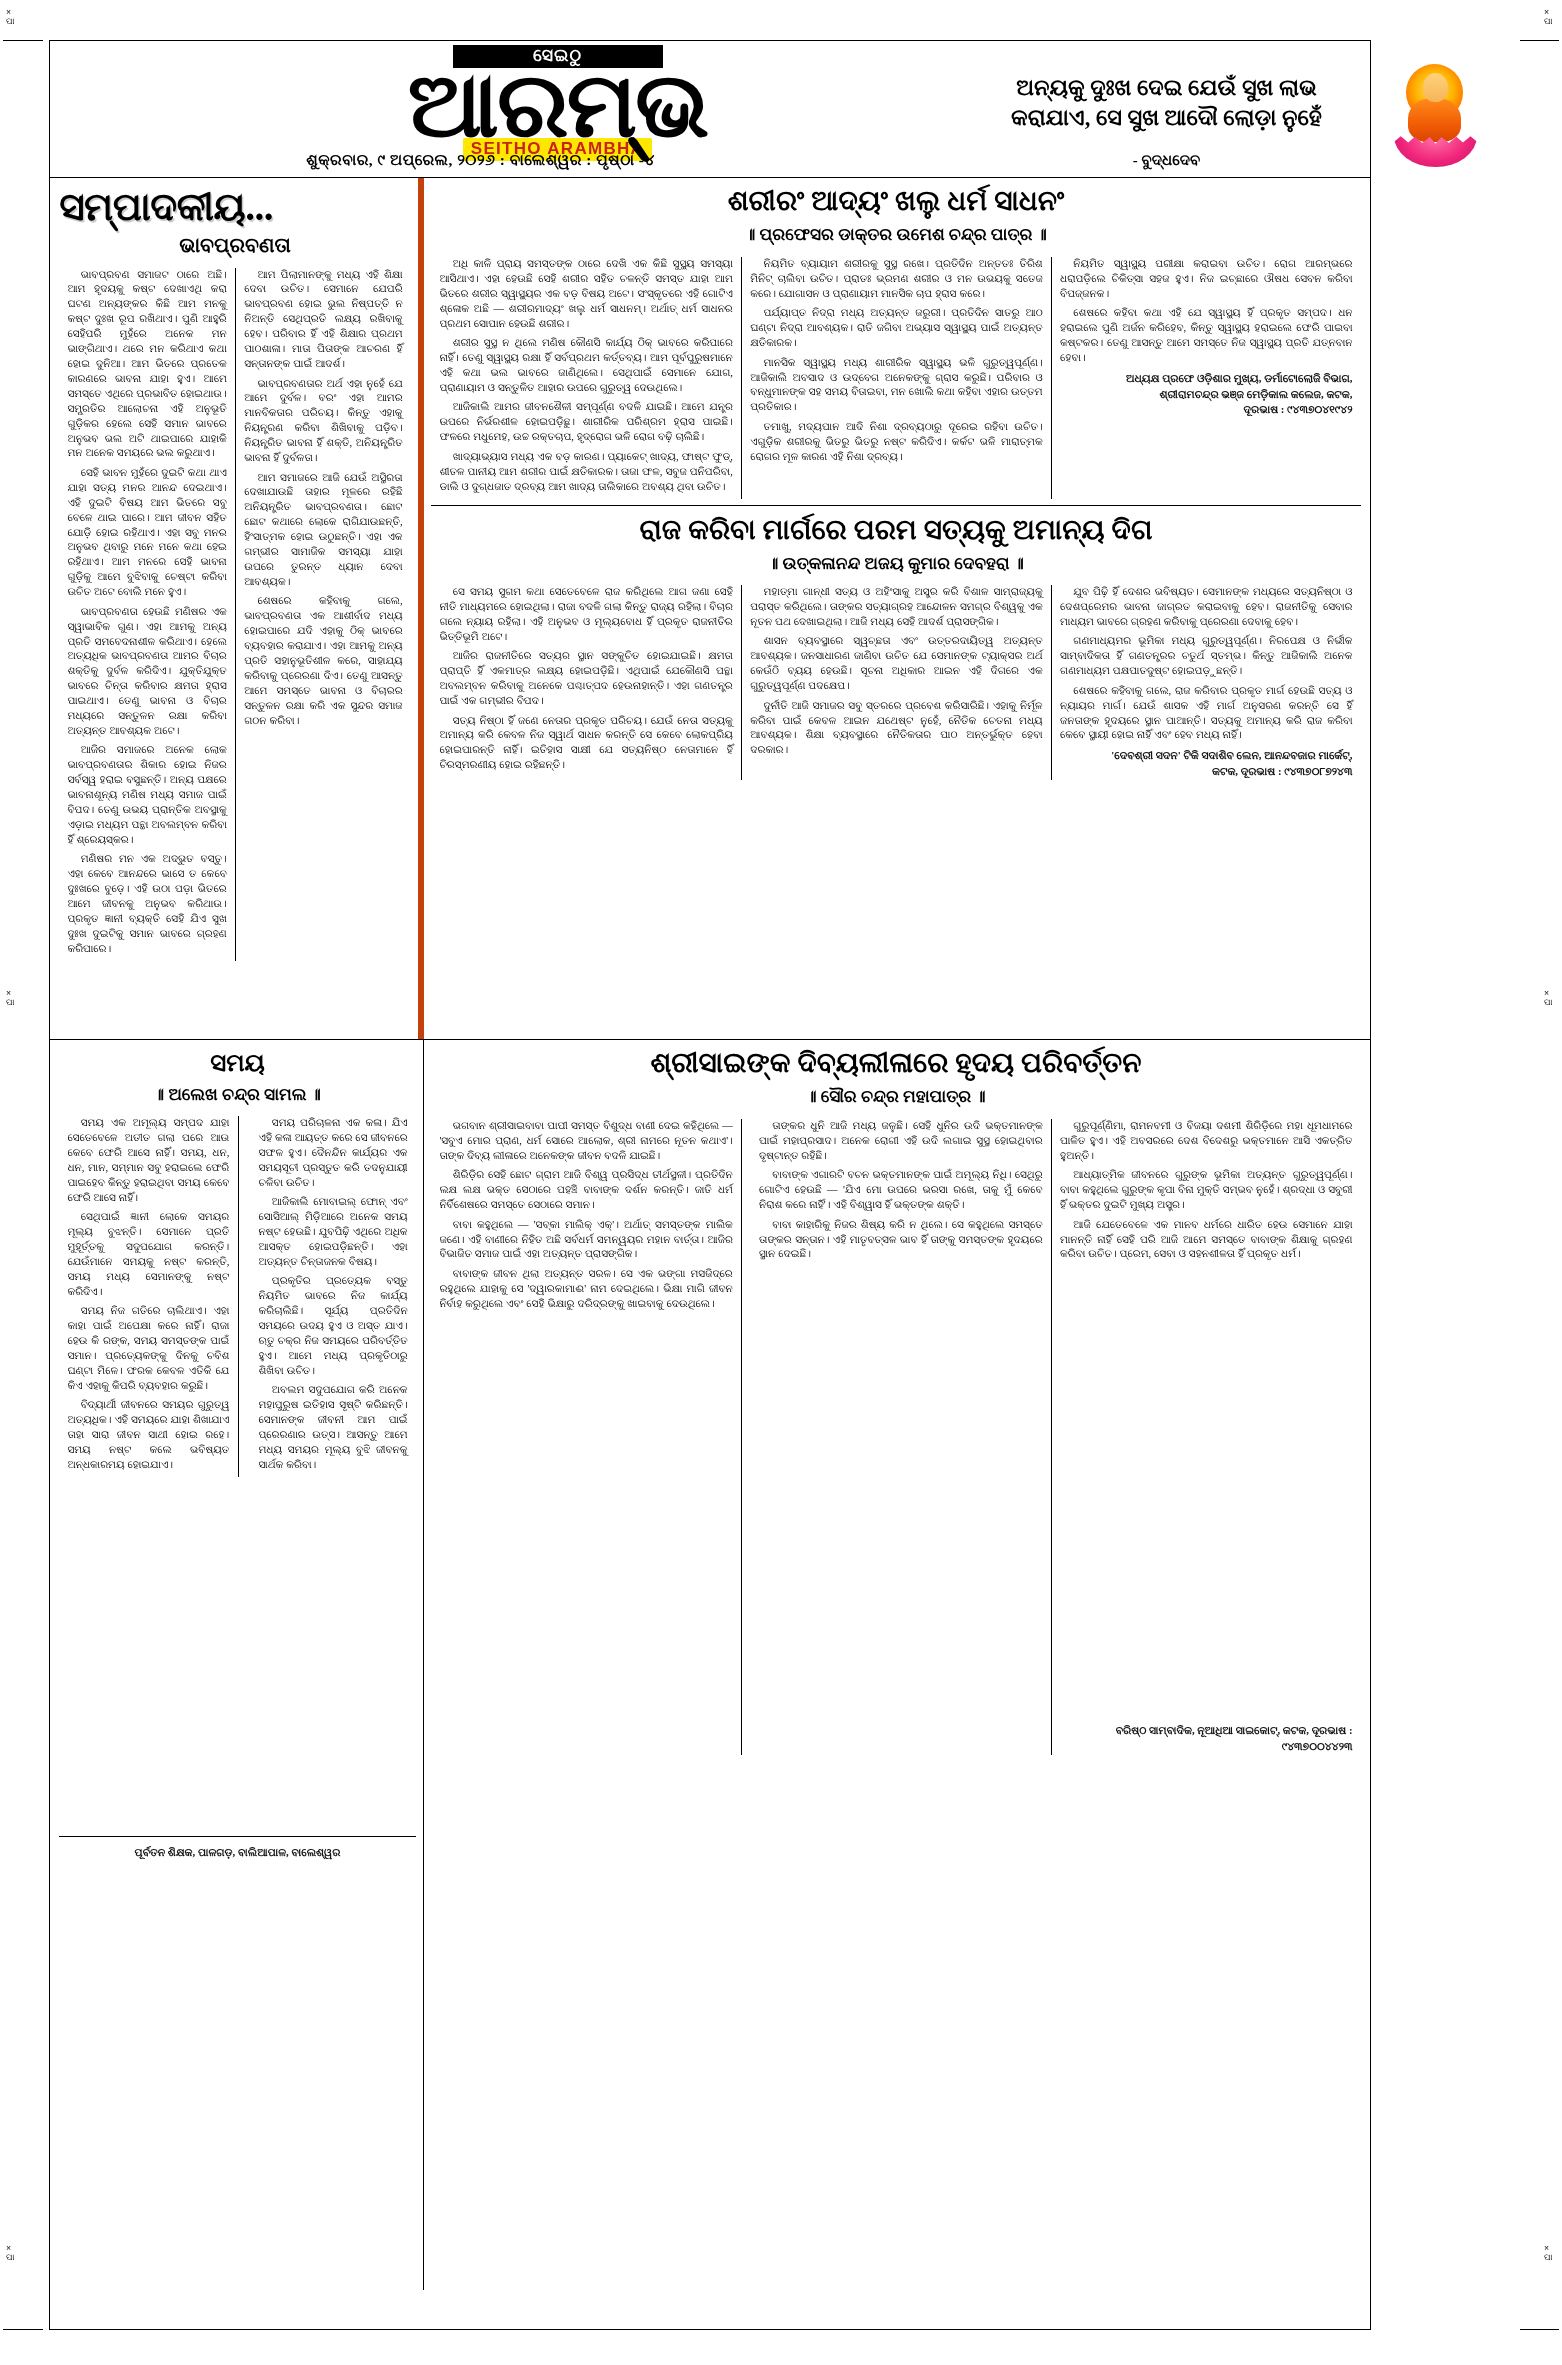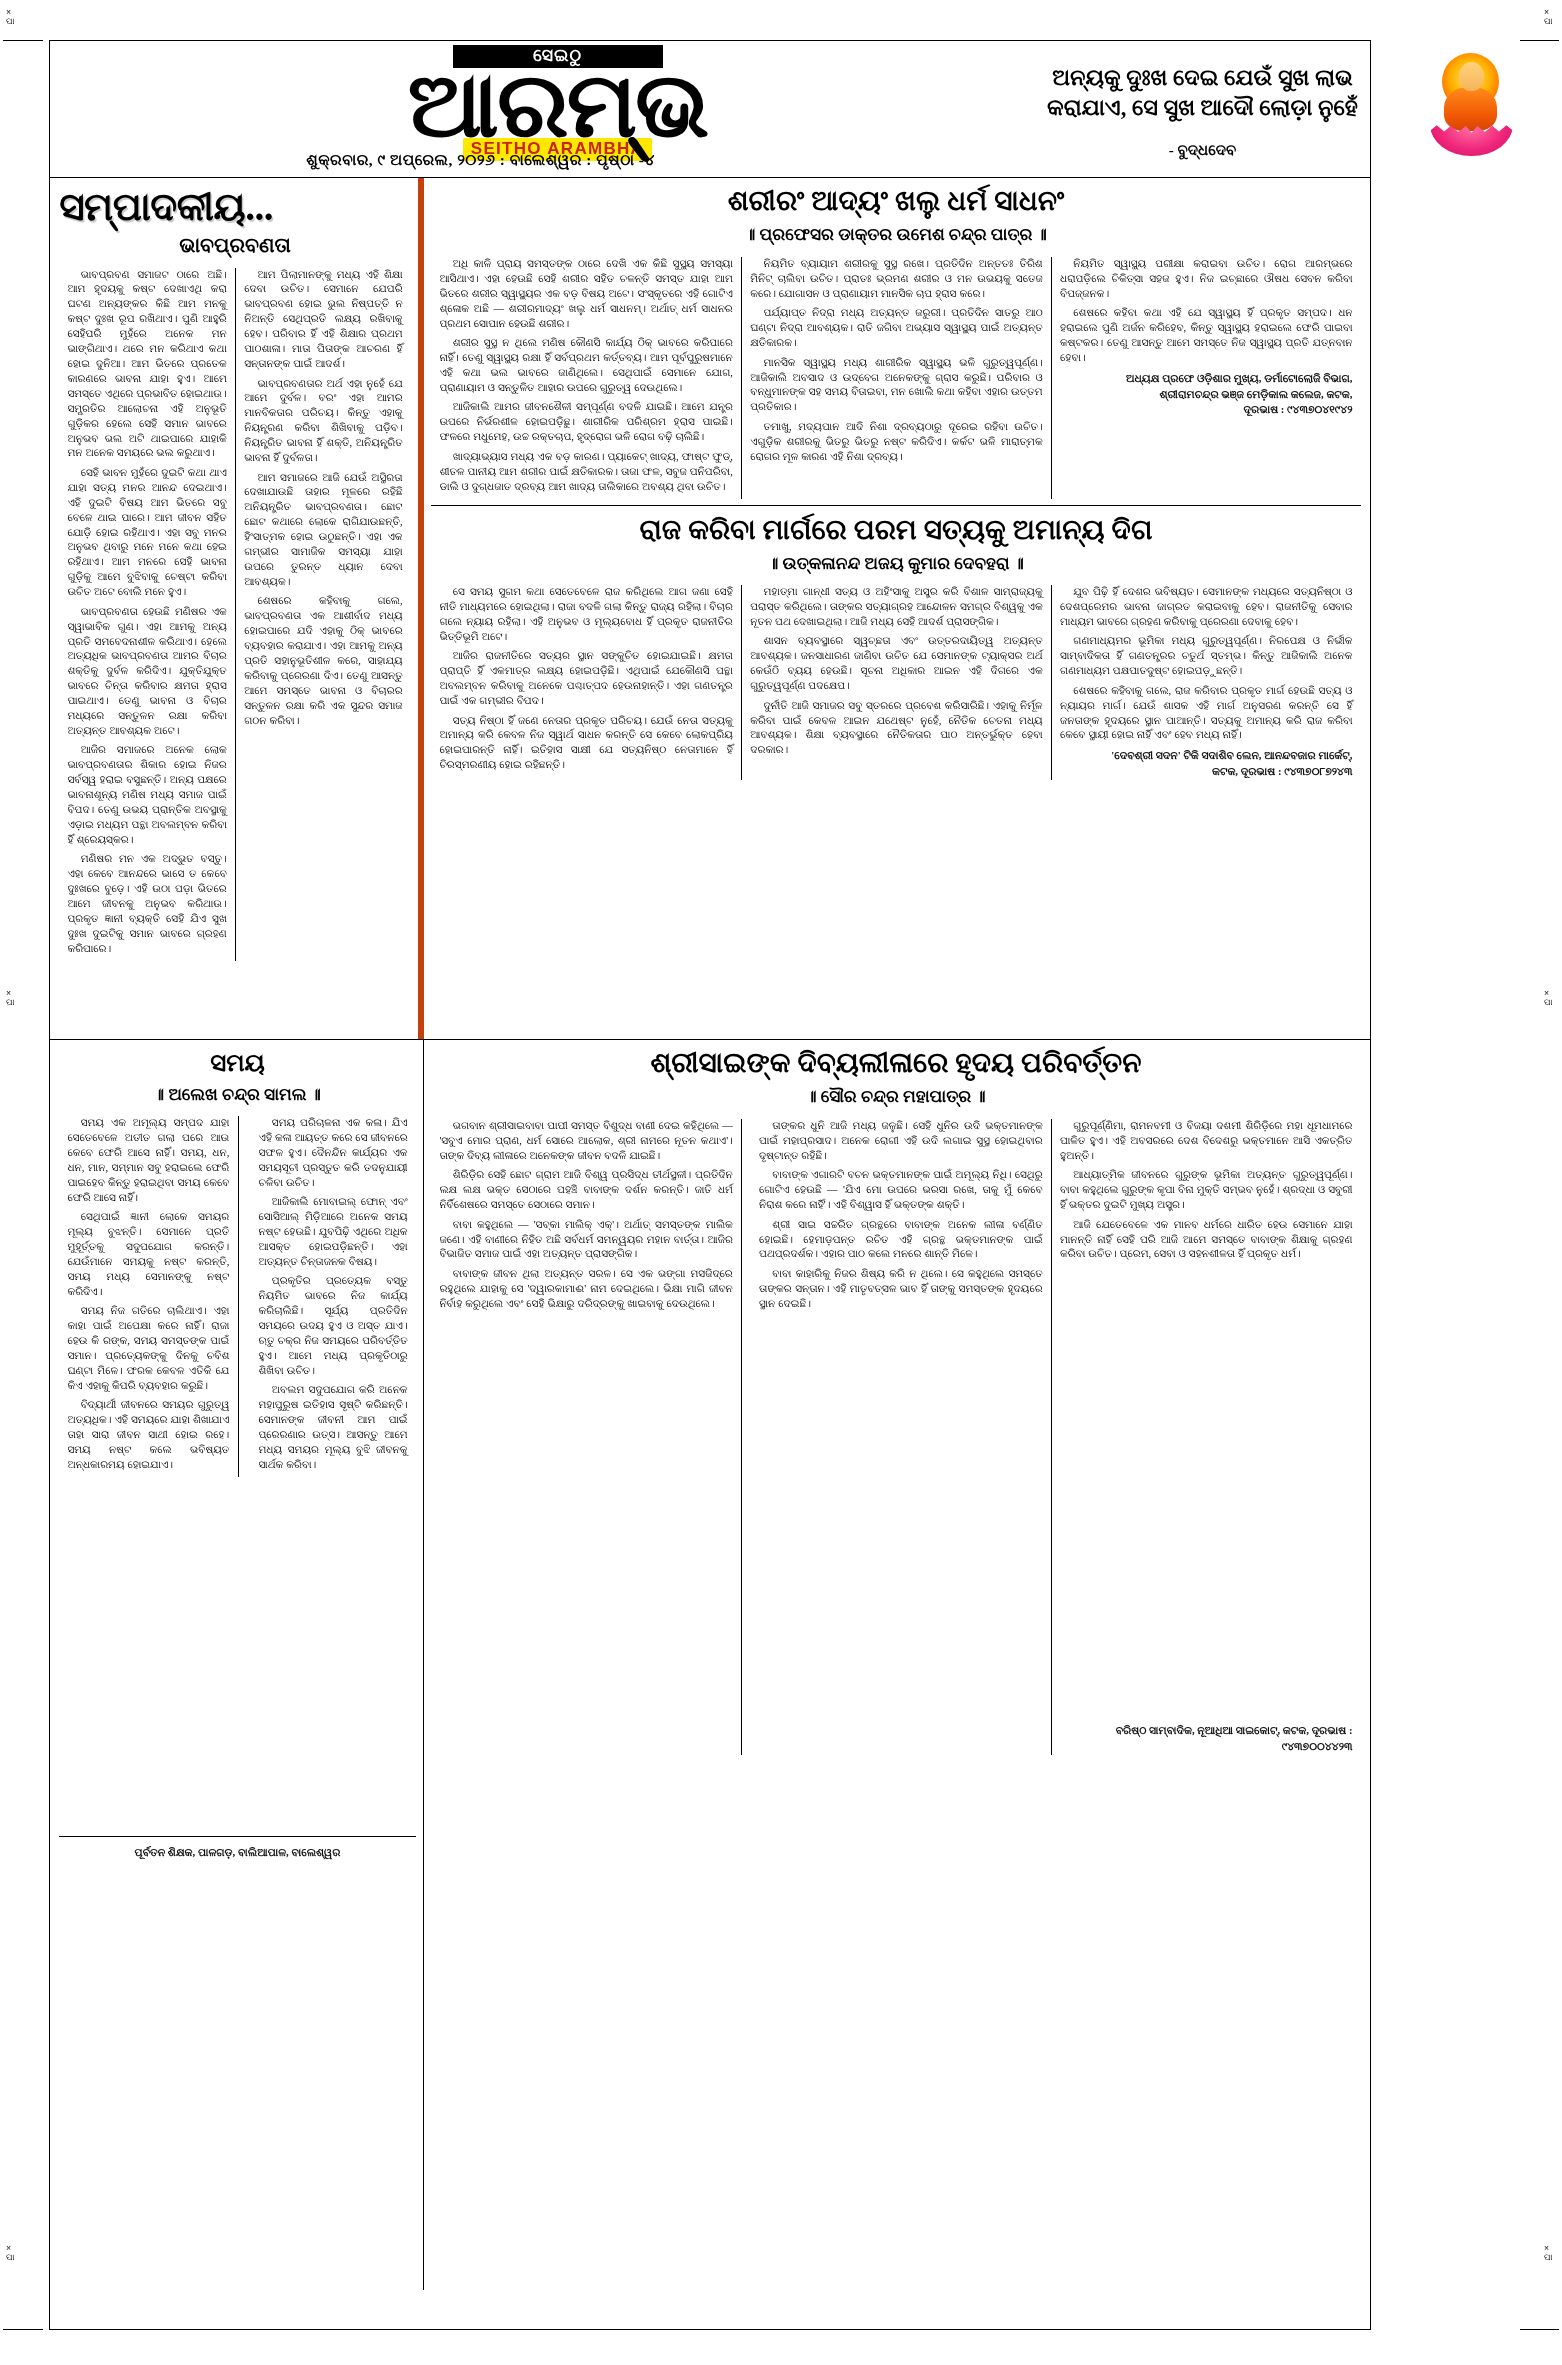--- a/index.html
+++ b/index.html
@@ -80,23 +80,23 @@
     font-family:"Liberation Serif", serif;
     font-weight:bold;
     font-size:15.4px;
     letter-spacing:0.5px;
     color:#000;
   }
 
   
   .quote-box {
     position:absolute;
-    left:932px; top:9.2px;
+    left:896px; top:9.2px;
     width:543px; height:121px;
-    display:flex; align-items:flex-start;
+    display:flex; align-items:flex-end;
   }
   .quote-text {
     flex:1;
     text-align:center;
     font-family:"Liberation Serif", serif;
     font-weight:bold;
     font-size:22.5px;
     line-height:1.33;
     color:#000;
     padding-top:13.3px;
@@ -348,21 +348,20 @@
         <div style="display:flex; margin-top:12.3px;">
           <div class="col" style="width:33.33%;">
             <p class="bt">ଭଗବାନ ଶ୍ରୀସାଇବାବା ପାପୀ ସମସ୍ତ ବିଶୁଦ୍ଧ ବାଣୀ ଦେଇ କହିଥିଲେ — 'ସବୁଏ ମୋର ପ୍ରାଣ, ଧର୍ମ ସୋରେ ଆଲୋକ, ଶ୍ରୀ ନାମରେ ନୂତନ କଥାଏ'। ତାଙ୍କ ଦିବ୍ୟ ଲୀଳାରେ ଅନେକଙ୍କ ଜୀବନ ବଦଳି ଯାଇଛି।</p>
             <p class="bt">ଶିରିଡ଼ିର ସେହି ଛୋଟ ଗ୍ରାମ ଆଜି ବିଶ୍ୱ ପ୍ରସିଦ୍ଧ ତୀର୍ଥସ୍ଥଳୀ। ପ୍ରତିଦିନ ଲକ୍ଷ ଲକ୍ଷ ଭକ୍ତ ସେଠାରେ ପହଞ୍ଚି ବାବାଙ୍କ ଦର୍ଶନ କରନ୍ତି। ଜାତି ଧର୍ମ ନିର୍ବିଶେଷରେ ସମସ୍ତେ ସେଠାରେ ସମାନ।</p>
             <p class="bt">ବାବା କହୁଥିଲେ — 'ସବ୍‌କା ମାଲିକ୍ ଏକ୍'। ଅର୍ଥାତ୍ ସମସ୍ତଙ୍କ ମାଲିକ ଜଣେ। ଏହି ବାଣୀରେ ନିହିତ ଅଛି ସର୍ବଧର୍ମ ସମନ୍ୱୟର ମହାନ ବାର୍ତ୍ତା। ଆଜିର ବିଭାଜିତ ସମାଜ ପାଇଁ ଏହା ଅତ୍ୟନ୍ତ ପ୍ରାସଙ୍ଗିକ।</p>
             <p class="bt">ବାବାଙ୍କ ଜୀବନ ଥିଲା ଅତ୍ୟନ୍ତ ସରଳ। ସେ ଏକ ଭଙ୍ଗା ମସଜିଦ୍‌ରେ ରହୁଥିଲେ ଯାହାକୁ ସେ 'ଦ୍ୱାରକାମାଈ' ନାମ ଦେଇଥିଲେ। ଭିକ୍ଷା ମାଗି ଜୀବନ ନିର୍ବାହ କରୁଥିଲେ ଏବଂ ସେହି ଭିକ୍ଷାରୁ ଦରିଦ୍ରଙ୍କୁ ଖାଇବାକୁ ଦେଉଥିଲେ।</p>
           </div>
           <div class="col" style="width:33.33%;padding-left:17px;">
             <p class="bt">ତାଙ୍କର ଧୁନି ଆଜି ମଧ୍ୟ ଜଳୁଛି। ସେହି ଧୁନିର ଉଦି ଭକ୍ତମାନଙ୍କ ପାଇଁ ମହାପ୍ରସାଦ। ଅନେକ ରୋଗୀ ଏହି ଉଦି ଲଗାଇ ସୁସ୍ଥ ହୋଇଥିବାର ଦୃଷ୍ଟାନ୍ତ ରହିଛି।</p>
             <p class="bt">ବାବାଙ୍କ ଏଗାରଟି ବଚନ ଭକ୍ତମାନଙ୍କ ପାଇଁ ଅମୂଲ୍ୟ ନିଧି। ସେଥିରୁ ଗୋଟିଏ ହେଉଛି — 'ଯିଏ ମୋ ଉପରେ ଭରସା ରଖେ, ତାକୁ ମୁଁ କେବେ ନିରାଶ କରେ ନାହିଁ'। ଏହି ବିଶ୍ୱାସ ହିଁ ଭକ୍ତଙ୍କ ଶକ୍ତି।</p>
-            <p class="bt">ଶ୍ରୀ ସାଇ ସଚ୍ଚରିତ ଗ୍ରନ୍ଥରେ ବାବାଙ୍କ ଅନେକ ଲୀଳା ବର୍ଣ୍ଣିତ ହୋଇଛି। ହେମାଡ଼ପନ୍ତ ରଚିତ ଏହି ଗ୍ରନ୍ଥ ଭକ୍ତମାନଙ୍କ ପାଇଁ ପଥପ୍ରଦର୍ଶକ। ଏହାର ପାଠ କଲେ ମନରେ ଶାନ୍ତି ମିଳେ।</p>
             <p class="bt">ବାବା କାହାରିକୁ ନିଜର ଶିଷ୍ୟ କରି ନ ଥିଲେ। ସେ କହୁଥିଲେ ସମସ୍ତେ ତାଙ୍କର ସନ୍ତାନ। ଏହି ମାତୃବତ୍ସଳ ଭାବ ହିଁ ତାଙ୍କୁ ସମସ୍ତଙ୍କ ହୃଦୟରେ ସ୍ଥାନ ଦେଇଛି।</p>
           </div>
           <div class="col" style="width:33.33%;">
             <p class="bt">ଗୁରୁପୂର୍ଣ୍ଣିମା, ରାମନବମୀ ଓ ବିଜୟା ଦଶମୀ ଶିରିଡ଼ିରେ ମହା ଧୂମଧାମରେ ପାଳିତ ହୁଏ। ଏହି ଅବସରରେ ଦେଶ ବିଦେଶରୁ ଭକ୍ତମାନେ ଆସି ଏକତ୍ରିତ ହୁଅନ୍ତି।</p>
             <p class="bt">ଆଧ୍ୟାତ୍ମିକ ଜୀବନରେ ଗୁରୁଙ୍କ ଭୂମିକା ଅତ୍ୟନ୍ତ ଗୁରୁତ୍ୱପୂର୍ଣ୍ଣ। ବାବା କହୁଥିଲେ ଗୁରୁଙ୍କ କୃପା ବିନା ମୁକ୍ତି ସମ୍ଭବ ନୁହେଁ। ଶ୍ରଦ୍ଧା ଓ ସବୁରୀ ହିଁ ଭକ୍ତର ଦୁଇଟି ମୁଖ୍ୟ ଅସ୍ତ୍ର।</p>
             <p class="bt">ଆଜି ଯେତେବେଳେ ଏକ ମାନବ ଧର୍ମରେ ଧାରିତ ହେଉ ସେମାନେ ଯାହା ମାନନ୍ତି ନାହିଁ ସେହି ପରି ଆଜି ଆମେ ସମସ୍ତେ ବାବାଙ୍କ ଶିକ୍ଷାକୁ ଗ୍ରହଣ କରିବା ଉଚିତ। ପ୍ରେମ, ସେବା ଓ ସହନଶୀଳତା ହିଁ ପ୍ରକୃତ ଧର୍ମ।</p>
             <div class="sig" style="margin-top:461px;">
               <div>ବରିଷ୍ଠ ସାମ୍ବାଦିକ, ନୂଆଧିଆ ସାଇକୋଟ୍, କଟକ, ଦୂରଭାଷ :</div>
               <div>୯୪୩୭୦୦୪୪୨୩</div>
             </div>

